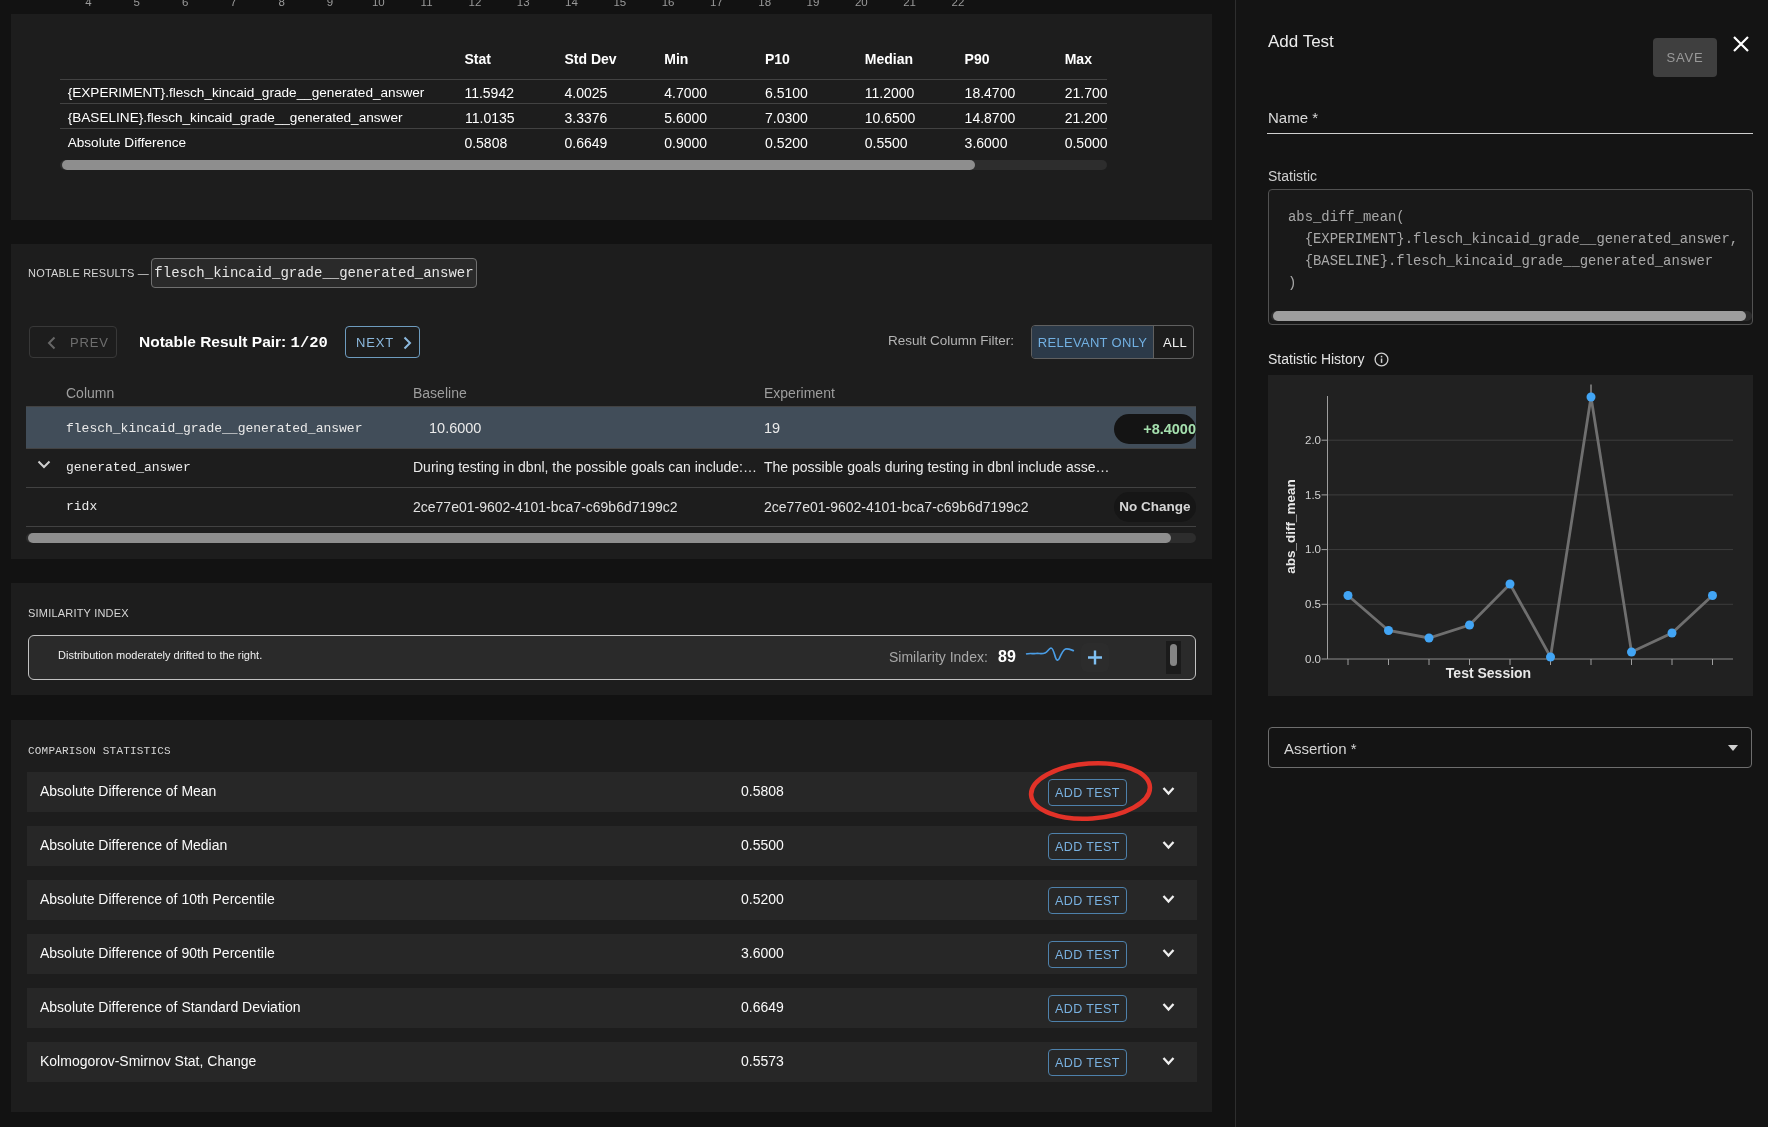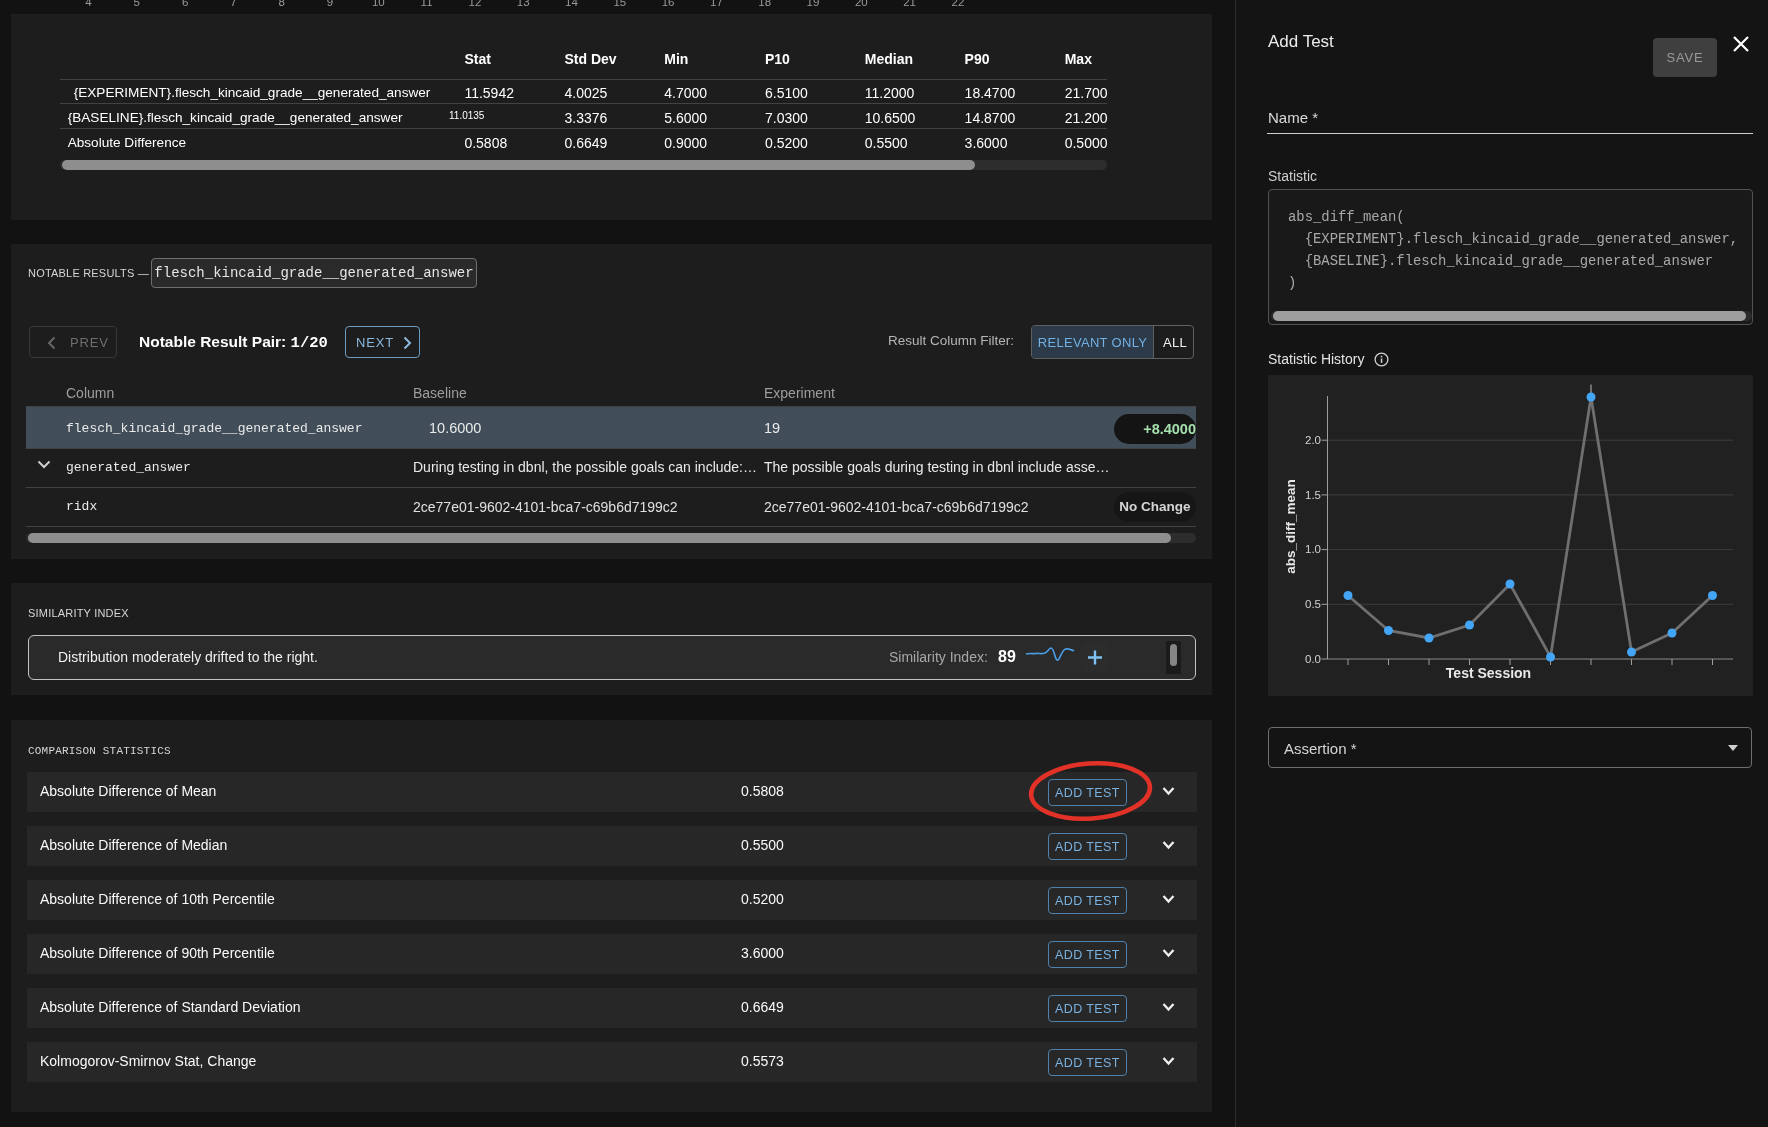--- a/index.html
+++ b/index.html
@@ -43,30 +43,30 @@
     <div class="abs" id="c1head" style="left:0;top:0;width:100%;height:100%;">
         <div class="abs" style="left:453.4px;top:37px;font-size:14px;font-weight:700;color:#fff;white-space:nowrap;">Stat</div>
         <div class="abs" style="left:553.5px;top:37px;font-size:14px;font-weight:700;color:#fff;white-space:nowrap;">Std Dev</div>
         <div class="abs" style="left:653.3px;top:37px;font-size:14px;font-weight:700;color:#fff;white-space:nowrap;">Min</div>
         <div class="abs" style="left:754px;top:37px;font-size:14px;font-weight:700;color:#fff;white-space:nowrap;">P10</div>
         <div class="abs" style="left:853.8px;top:37px;font-size:14px;font-weight:700;color:#fff;white-space:nowrap;">Median</div>
         <div class="abs" style="left:953.6px;top:37px;font-size:14px;font-weight:700;color:#fff;white-space:nowrap;">P90</div>
         <div class="abs" style="left:1053.7px;top:37px;font-size:14px;font-weight:700;color:#fff;white-space:nowrap;">Max</div>
       </div>
     <div class="abs" id="c1rows" style="left:0;top:0;width:100%;height:100%;">
-        <div class="abs" style="left:56.7px;top:70.5px;font-size:13.6px;color:#fff;white-space:nowrap;margin-left:6px;">{EXPERIMENT}.flesch_kincaid_grade__generated_answer</div>
+        <div class="abs" style="left:56.7px;top:70.5px;font-size:13.6px;color:#fff;white-space:nowrap;">{EXPERIMENT}.flesch_kincaid_grade__generated_answer</div>
         <div class="abs" style="left:453.4px;top:70.5px;font-size:14px;color:#fff;white-space:nowrap;">11.5942</div>
         <div class="abs" style="left:553.5px;top:70.5px;font-size:14px;color:#fff;white-space:nowrap;">4.0025</div>
         <div class="abs" style="left:653.3px;top:70.5px;font-size:14px;color:#fff;white-space:nowrap;">4.7000</div>
         <div class="abs" style="left:754px;top:70.5px;font-size:14px;color:#fff;white-space:nowrap;">6.5100</div>
         <div class="abs" style="left:853.8px;top:70.5px;font-size:14px;color:#fff;white-space:nowrap;">11.2000</div>
         <div class="abs" style="left:953.6px;top:70.5px;font-size:14px;color:#fff;white-space:nowrap;">18.4700</div>
         <div class="abs" style="left:1053.7px;top:70.5px;font-size:14px;color:#fff;white-space:nowrap;width:42px;overflow:hidden;">21.7000</div>
         <div class="abs" style="left:56.7px;top:95.5px;font-size:13.6px;color:#fff;white-space:nowrap;">{BASELINE}.flesch_kincaid_grade__generated_answer</div>
-        <div class="abs" style="left:438px;top:95.5px;font-size:10px;color:#fff;white-space:nowrap;">11.0135</div>
+        <div class="abs" style="left:454px;top:95.5px;font-size:14px;color:#fff;white-space:nowrap;">11.0135</div>
         <div class="abs" style="left:553.5px;top:95.5px;font-size:14px;color:#fff;white-space:nowrap;">3.3376</div>
         <div class="abs" style="left:653.3px;top:95.5px;font-size:14px;color:#fff;white-space:nowrap;">5.6000</div>
         <div class="abs" style="left:754px;top:95.5px;font-size:14px;color:#fff;white-space:nowrap;">7.0300</div>
         <div class="abs" style="left:853.8px;top:95.5px;font-size:14px;color:#fff;white-space:nowrap;">10.6500</div>
         <div class="abs" style="left:953.6px;top:95.5px;font-size:14px;color:#fff;white-space:nowrap;">14.8700</div>
         <div class="abs" style="left:1053.7px;top:95.5px;font-size:14px;color:#fff;white-space:nowrap;width:42px;overflow:hidden;">21.2000</div>
         <div class="abs" style="left:56.7px;top:120.8px;font-size:13.6px;color:#fff;white-space:nowrap;">Absolute Difference</div>
         <div class="abs" style="left:453.4px;top:120.8px;font-size:14px;color:#fff;white-space:nowrap;">0.5808</div>
         <div class="abs" style="left:553.5px;top:120.8px;font-size:14px;color:#fff;white-space:nowrap;">0.6649</div>
         <div class="abs" style="left:653.3px;top:120.8px;font-size:14px;color:#fff;white-space:nowrap;">0.9000</div>
@@ -126,21 +126,21 @@
     <div class="abs" style="left:753px;top:255px;font-size:14px;color:#e0e0e0;">2ce77e01-9602-4101-bca7-c69b6d7199c2</div>
     <div class="abs" style="left:1103px;top:248px;width:82px;height:30px;background:#161616;border-radius:15px;color:#d6d6d6;font-size:13.5px;font-weight:700;line-height:30px;text-align:center;">No Change</div>
     <div class="hdrline" style="left:15px;top:282px;width:1170px;"></div>
     <div class="sbtrack" style="left:15px;top:289px;width:1170px;height:10px;"></div>
     <div class="sbthumb" style="left:17px;top:289px;width:1143px;height:10px;"></div>
   </div>
 
   <div class="card" style="top:583px;height:112px;">
     <div class="abs seclabel" style="left:17px;top:24px;">SIMILARITY INDEX</div>
     <div class="abs" style="left:17px;top:52px;width:1168px;height:45px;border:1px solid #c2c2c2;border-radius:6px;background:#2a2a2a;">
-      <div class="abs" style="left:29px;top:13px;font-size:14px;color:#f0f0f0;white-space:nowrap;">Distribution moderately drifted to the right.</div>
+      <div class="abs" style="left:29px;top:13px;font-size:11px;color:#f0f0f0;white-space:nowrap;">Distribution moderately drifted to the right.</div>
       <div class="abs" style="left:860px;top:13px;font-size:14px;color:#a8a8a8;">Similarity Index:</div>
       <div class="abs" style="left:969px;top:12px;font-size:16px;font-weight:700;color:#fff;">89</div>
       <svg class="abs" style="left:996px;top:7px;" width="52" height="22" viewBox="0 0 52 22">
           <path d="M1 11 C5 9.8 8 11 11 10.5 C14 10.2 17 11.2 20 10 C22.5 9 24 5.5 26 5 C28 4.8 29 10 30.5 14.5 C31.5 17.5 33 18.5 34.5 15 C36 11.5 38 7 40.5 6 C43 5.2 46 6.8 49 7.8" stroke="#4a9de5" stroke-width="1.7" fill="none"></path>
         </svg>
       <div class="abs" style="left:1052px;top:7px;width:28px;height:29px;background:#2c2c2c;border-radius:6px;"></div>
       <svg class="abs" style="left:1052px;top:7px;" width="28" height="29" viewBox="0 0 28 29">
           <path d="M14 7.5 V21.5 M7 14.5 H21" stroke="#7fc0f2" stroke-width="2.4"></path>
         </svg>
       <div class="abs" style="left:1136.5px;top:5px;width:15px;height:33px;background:#1b1b1b;"></div>

